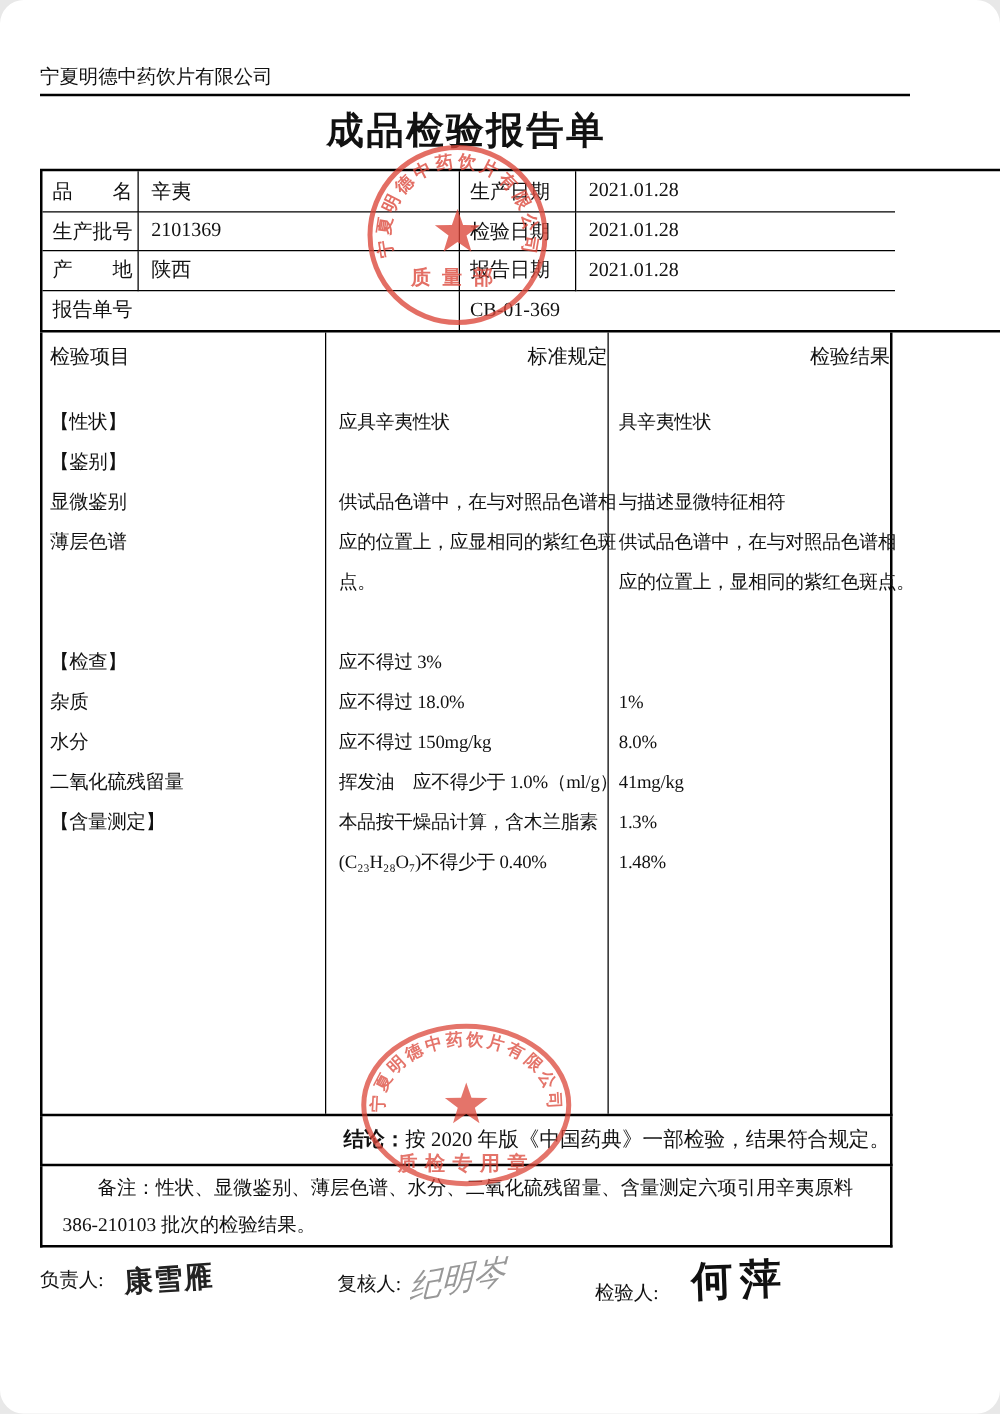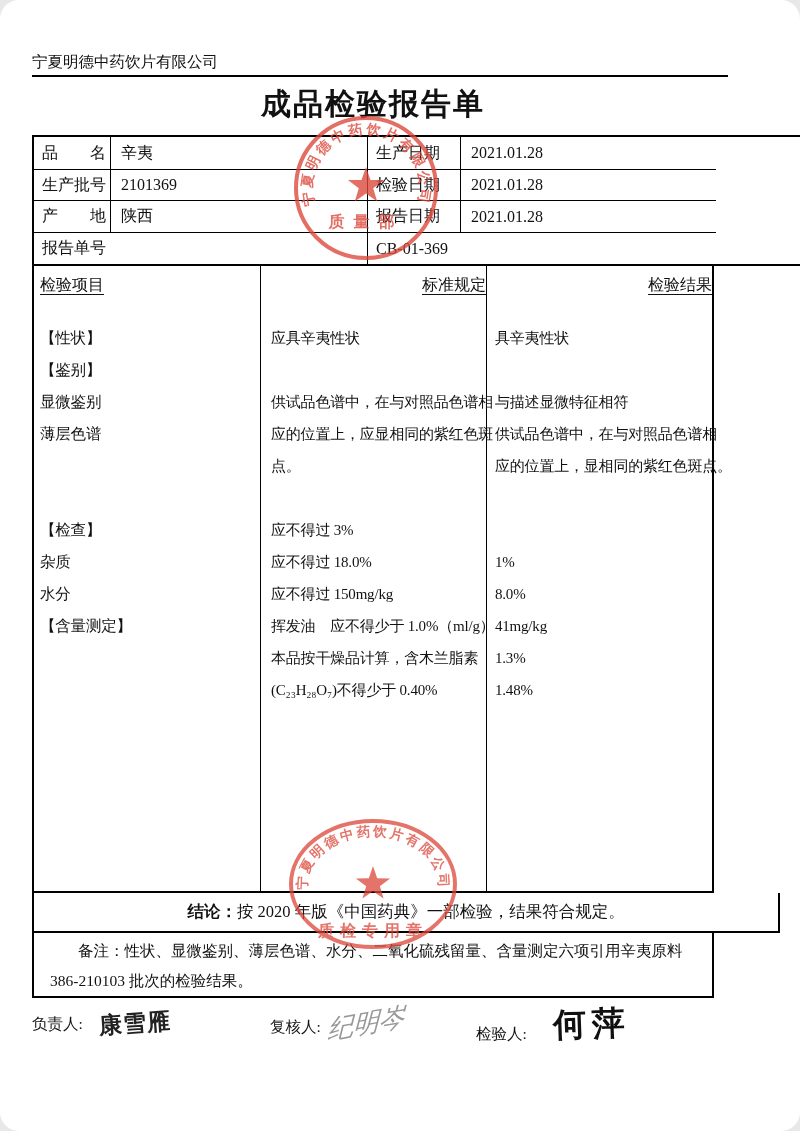--- a/index.html
+++ b/index.html
@@ -30,31 +30,31 @@
   
   .main-table{
     position:absolute; left:32px; top:266px; width:682px; height:627px;
     box-sizing:border-box; border:2px solid #000; border-top:0;
     display:grid; grid-template-columns:227px 226px 225px;
   }
   .mcol{box-sizing:border-box;}
   .mcol.c1,.mcol.c2{border-right:1px solid #000;}
   .mhead{padding-top:9px; text-align:right; font-size:16px;}
   .mcol.c1 .mhead{text-align:left; padding-left:6px;}
-  .mhead span{text-decoration:underline; text-underline-offset:4px;margin-top:24px;}
+  .mhead span{text-underline-offset:4px;margin-top:24px;}
   .mlines{margin-top:26px;}
   .mline{height:32px; line-height:32px; padding-left:10px; white-space:nowrap;
          font-size:15px; letter-spacing:-0.2px; overflow:visible;}
   .mcol.c1 .mline{padding-left:6px; font-size:15.5px;}
   .mcol.c3 .mline{padding-left:8px;}
   
   .conclusion{
-    position:absolute; left:32px; top:893px; width:748px; height:40px;
+    position:absolute; left:32px; top:893px; width:682px; height:40px;
     box-sizing:border-box; border:2px solid #000; border-top:0;
-    text-align:center; line-height:37px; font-size:16.5px; white-space:nowrap;
+    text-align:right; line-height:37px; font-size:16.5px; white-space:nowrap;
   }
   .conclusion .lab{font-weight:bold;}
   .remarks{
     position:absolute; left:32px; top:933px; width:682px; height:65px;
     box-sizing:border-box; border:2px solid #000; border-top:0;
     font-size:15.5px; padding:3px 6px 0 16px;
   }
   .remarks .rl{line-height:30px; white-space:nowrap;}
   .remarks .rl.first{text-indent:28px;}
   
@@ -112,20 +112,21 @@
       <div class="mlines">
         <div class="mline">【性状】</div>
         <div class="mline">【鉴别】</div>
         <div class="mline">显微鉴别</div>
         <div class="mline">薄层色谱</div>
         <div class="mline"></div>
         <div class="mline"></div>
         <div class="mline">【检查】</div>
         <div class="mline">杂质</div>
         <div class="mline">水分</div>
+        <div class="mline">二氧化硫残留量</div>
         <div class="mline">【含量测定】</div>
         <div class="mline"></div>
         <div class="mline"></div>
       </div>
     </div>
     <div class="mcol c2">
       <div class="mhead"><span>标准规定</span></div>
       <div class="mlines">
         <div class="mline">应具辛夷性状</div>
         <div class="mline"></div>

